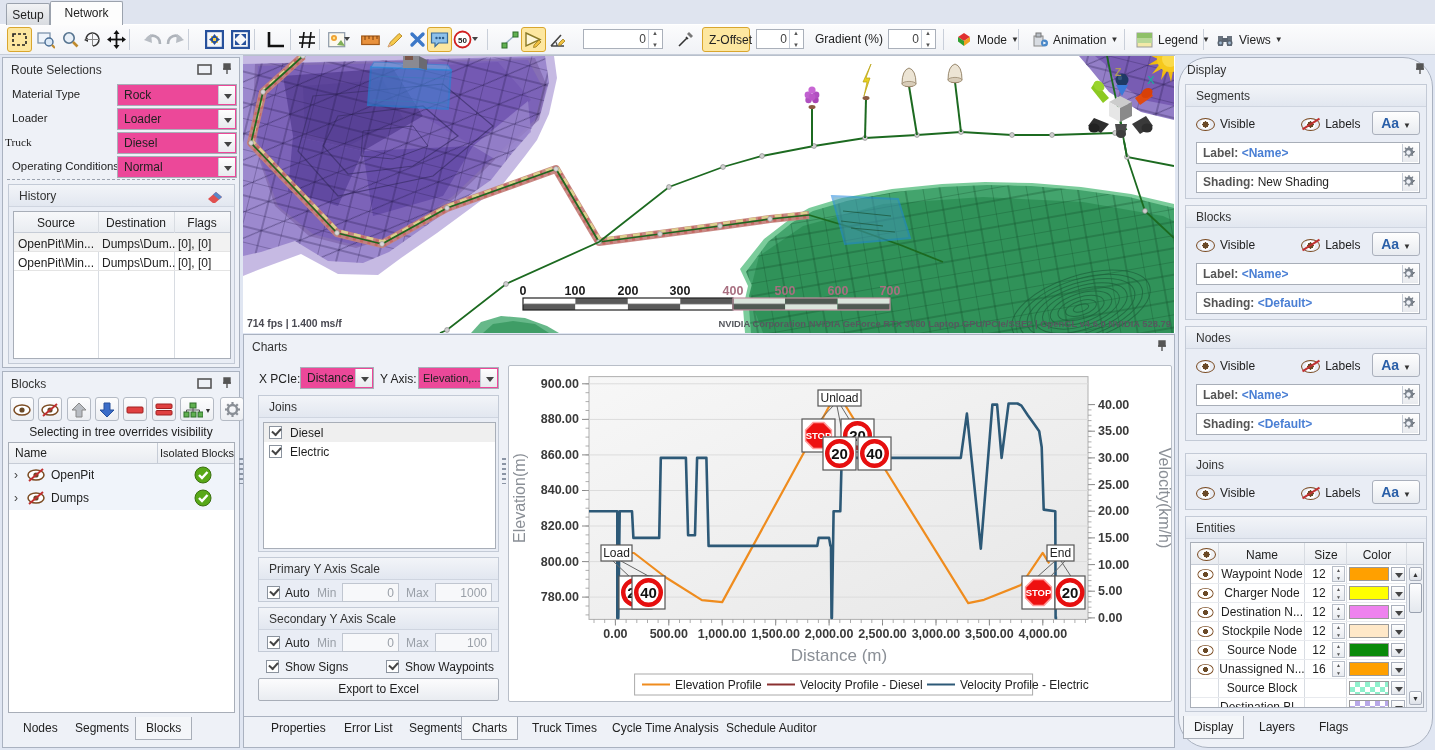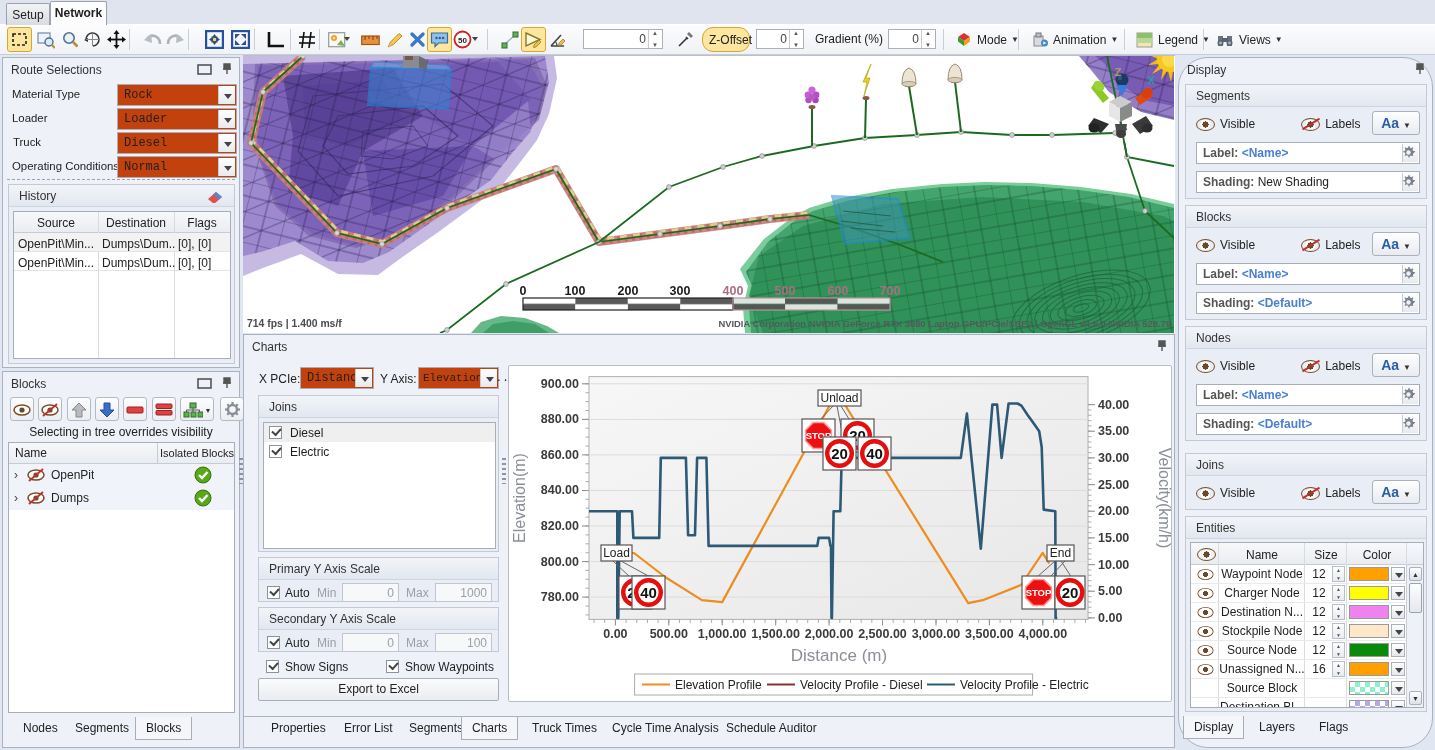--- a/index.html
+++ b/index.html
@@ -17,30 +17,30 @@
 #toolbar { position:absolute; left:0; top:25px; width:1435px; height:30px; background:linear-gradient(#fcfcfd,#f0f2f6); border-bottom:1px solid #c6cdd8; }
 .tbtn { position:absolute; top:2px; width:25px; height:25px; border-radius:3px; display:flex; align-items:center; justify-content:center; }
 .tbtn.on { background:#fde7a0; border:1px solid #d9a62e; }
 .tsep { position:absolute; top:4px; width:1px; height:21px; background:#c9cfd9; }
 .tlabel { position:absolute; top:7px; font-size:12px; color:#222; }
 .tspin { position:absolute; top:4px; height:20px; background:#fff; border:1px solid #aab0ba; }
 .tspin .v { position:absolute; right:16px; top:2px; font-size:12px; color:#444; }
 .spinner { position:absolute; right:0; top:0; width:14px; height:18px; border-left:1px solid #c6ccd6; }
 .spinner:before { content:"▲"; position:absolute; top:0px; left:3px; font-size:6px; color:#555; }
 .spinner:after { content:"▼"; position:absolute; bottom:0px; left:3px; font-size:6px; color:#555; }
-.ddbtn { position:absolute; top:2px; height:25px; white-space:nowrap; border-radius:11px; display:flex; align-items:center; font-size:12px; color:#222; padding:0 6px; }
+.ddbtn { position:absolute; top:2px; height:25px; white-space:nowrap; border-radius:3px; display:flex; align-items:center; font-size:12px; color:#222; padding:0 6px; }
 .ddbtn .car { font-size:8px; margin-left:4px; color:#333; }
 
 
 .panel { position:absolute; background:#eef1f7; border:1px solid #aab2c0; }
 .ptitle { position:absolute; left:0; top:0; right:0; height:24px; line-height:24px; padding-left:8px; font-size:12px; color:#333; }
 .pticons { position:absolute; right:6px; top:5px; color:#444; }
 .groupbox { position:absolute; background:#e9edf5; border:1px solid #c3cad6; }
 .gtitle { height:22px; line-height:22px; padding-left:10px; font-size:12px; color:#333; background:linear-gradient(#f2f4f8,#e2e7f0); border-bottom:1px solid #cfd5e0; }
-select, .dd { appearance:none; background:#c2410c; border:1px solid #a8aeb8; font-family:Liberation Mono, monospace; }
+select, .dd { appearance:none; background:#ec4899; border:1px solid #a8aeb8; font-family:Liberation Sans, sans-serif; }
 .dd { position:absolute; height:22px; line-height:20px; padding-left:6px; font-size:12px; color:#222; }
 .dd .arrow { position:absolute; right:1px; top:1px; width:17px; height:18px; background:linear-gradient(#fefefe,#e8eaee); border-left:1px solid #c6ccd6; }
 .dd .arrow:before { content:""; position:absolute; left:5px; top:8px; border:4px solid transparent; border-top:5px solid #444; }
 .flabel { position:absolute; font-size:11.4px; white-space:nowrap; color:#222; }
 
 .din { position:absolute; width:57px; height:19px; background:#f7f8fa; border:1px solid #c0c6d0; text-align:right; padding-right:4px; color:#9aa0a8; line-height:18px; }
 
 .tbl { position:absolute; background:#fff; border:1px solid #a8aeb8; }
 .th { background:linear-gradient(#f7f8fa,#e9ecf1); border-bottom:1px solid #c6ccd6; color:#333; }
 .cell { position:absolute; font-size:12px; color:#222; overflow:hidden; white-space:nowrap; }
@@ -86,21 +86,21 @@
 
 .cb { display:inline-block; width:13px; height:13px; background:#fff; border:1px solid #8b939e; vertical-align:-2px; position:relative; }
 .cb.c:before { content:""; position:absolute; left:2px; top:1px; width:7px; height:4px; border-left:2px solid #444; border-bottom:2px solid #444; transform:rotate(-48deg); }
 </style>
 </head>
 <body>
 <div id="root">
 
   <div id="toptabs">
     <div class="ttab" style="left:6px; width:44px;">Setup</div>
-    <div class="ttab active" style="left:50px; width:57px;font-weight:bold;">Network</div>
+    <div class="ttab active" style="left:50px; width:73px;">Network</div>
   </div>
   <div id="toolbar">
 
     <div class="tbtn on" style="left:7px;">
         <svg width="17" height="17">
           <rect x="2" y="3" width="13" height="11" fill="none" stroke="#222" stroke-width="1.6" stroke-dasharray="3 2"></rect>
         </svg>
       </div>
     <div class="tbtn" style="left:33px;">
         <svg width="18" height="18">
@@ -322,21 +322,21 @@
           <g stroke="#555" stroke-width="1.4" fill="none">
             <path d="M27 1 h6 v5 h-6 z" fill="#555"></path>
             <line x1="30" y1="6" x2="30" y2="11"></line>
             <line x1="26" y1="6" x2="34" y2="6"></line>
           </g>
         </svg></div>
     <div class="flabel" style="left:9px; top:30px;">Material Type</div>
     <div class="dd" style="left:114px; top:26px; width:120px;">Rock<span class="arrow"></span></div>
     <div class="flabel" style="left:9px; top:54px;">Loader</div>
     <div class="dd" style="left:114px; top:50px; width:120px;">Loader<span class="arrow"></span></div>
-    <div class="flabel" style="left:10px; top:78px;">Truck</div>
+    <div class="flabel" style="left:2px; top:78px;font-family:Liberation Serif, serif;">Truck</div>
     <div class="dd" style="left:114px; top:74px; width:120px;">Diesel<span class="arrow"></span></div>
     <div class="flabel" style="left:9px; top:102px;">Operating Conditions</div>
     <div class="dd" style="left:114px; top:98px; width:120px;">Normal<span class="arrow"></span></div>
     <div style="position:absolute; left:4px; top:121px; width:228px; border-top:1px dashed #9aa2ae;"></div>
     <div class="groupbox" style="left:5px; top:126px; width:227px; height:180px;">
       <div class="gtitle">History<svg width="20" height="14" style="float:right;margin:4px 8px 0 0;">
             <path d="M2 10 l8-7 6 5 -8 7z" fill="#e05050"></path>
             <path d="M10 3 l6 5 -3 2.5 -6 -5z" fill="#5888c8"></path>
           </svg></div>
       <div class="tbl" style="left:4px; top:26px; width:218px; height:148px;">

